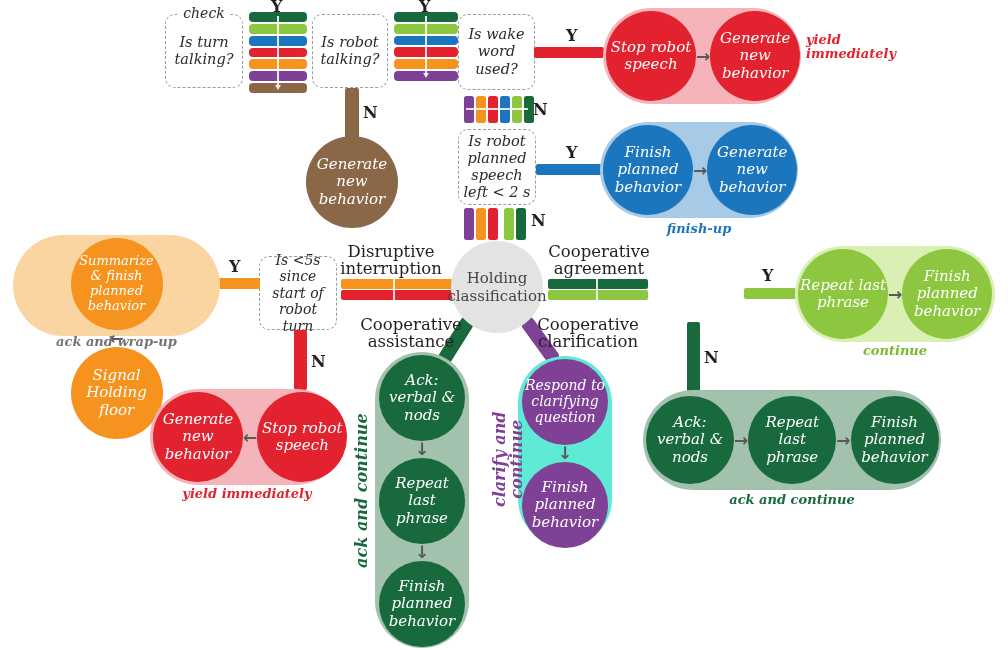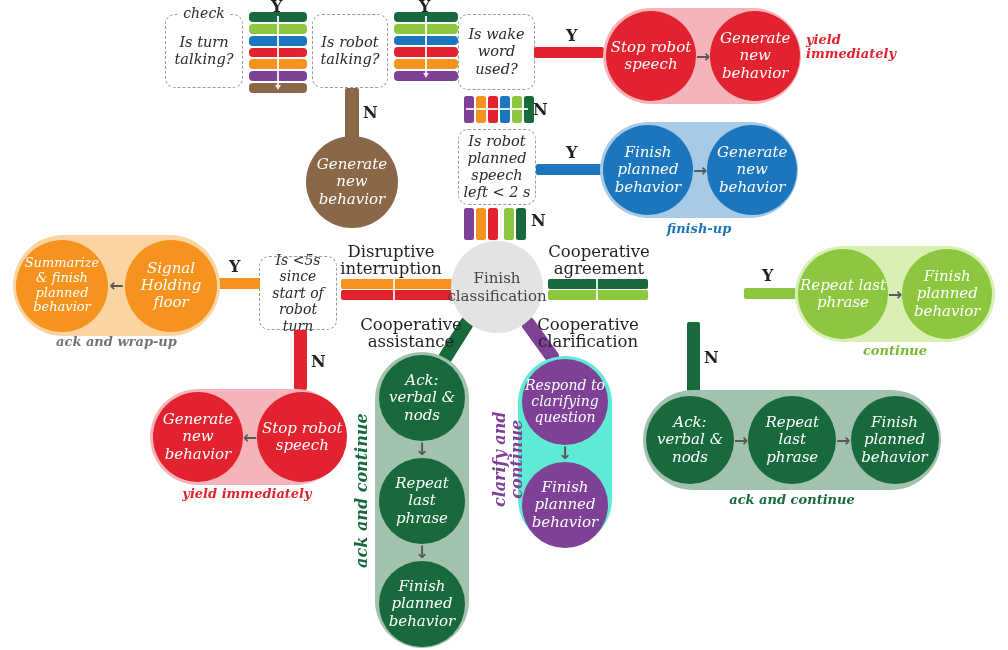--- a/index.html
+++ b/index.html
@@ -155,35 +155,35 @@
   <div class="tick" style="left:393px;top:277px;height:25px;"></div>
 
   <div class="conn c-darkgreen" style="left:548px;top:279px;width:100px;height:10px;"></div>
   <div class="conn c-lightgreen" style="left:548px;top:290px;width:100px;height:10px;"></div>
   <div class="tick" style="left:596px;top:277px;height:25px;"></div>
 
   <div class="diag c-darkgreen" style="left:470px;top:311px;width:62px;transform:rotate(122deg);"></div>
   <div class="diag c-purple" style="left:524px;top:311px;width:55px;transform:rotate(54deg);"></div>
 
   <div class="intent" style="left:451px;top:241px;width:92px;height:92px;">
-    <span>Finish classification</span>
+    <span>Holding classification</span>
   </div>
 
   <div class="branch" style="left:330px;top:243px;width:122px;">Disruptive interruption</div>
   <div class="branch" style="left:355px;top:316px;width:112px;">Cooperative assistance</div>
   <div class="branch" style="left:547px;top:243px;width:104px;">Cooperative agreement</div>
   <div class="branch" style="left:528px;top:316px;width:120px;">Cooperative clarification</div>
 
   <div class="qbox" style="left:259px;top:256px;width:78px;height:74px;font-size:14px;">
     <span>Is &lt;5s since start of robot turn</span>
   </div>
   <div class="conn c-orange" style="left:218px;top:278px;width:42px;height:11px;"></div>
   <span class="yn" style="left:229px;top:257px;">Y</span>
 
-  <div class="pill" style="left:13px;top:235px;width:207px;height:101px;background:#fbd5a1;">
+  <div class="pill" style="left:13px;top:235px;width:207px;height:101px;background:#fbd5a1;flex-direction:column;">
     <div class="node n92 c-orange fs13">
         <span>Summarize &amp; finish planned behavior</span>
       </div>
     <span class="step-arrow">←</span>
     <div class="node n92 c-orange">
         <span>Signal Holding floor</span>
       </div>
   </div>
   <div class="caption cap-orange" style="left:13px;top:335px;width:207px;text-align:center;">ack and wrap-up</div>
 

